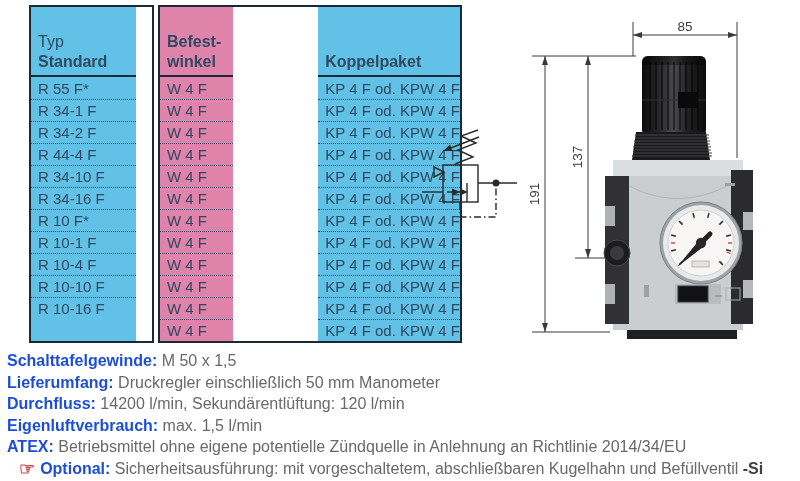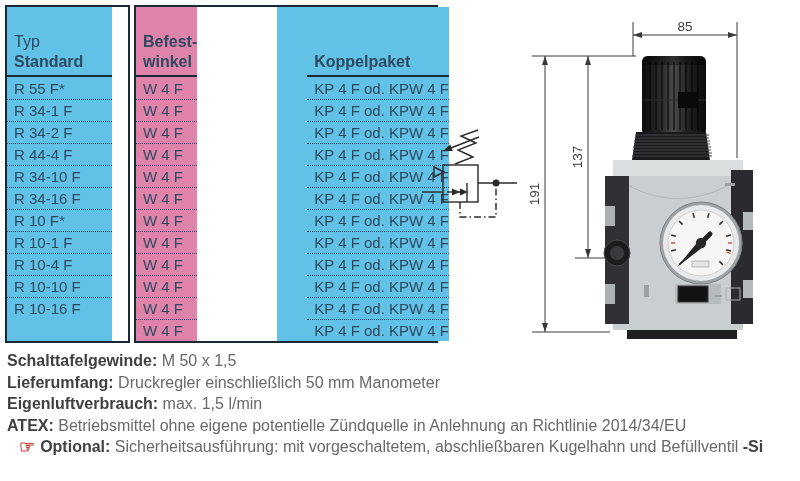--- a/index.html
+++ b/index.html
@@ -7,33 +7,34 @@
     width:800px; height:481px; position:relative; overflow:hidden;
     background:#ffffff;
     font-family:"Liberation Sans", sans-serif;
   }
 
   
   .table-block {
     position:absolute; top:5px; height:338px;
     border:2px solid #1b2836; box-sizing:border-box;
     display:flex;
+    margin-left:24px;
   }
   #block-a { left:5px;  width:125px; }
   #block-b { left:134px; width:304px;gap:40px; }
 
   .col { display:flex; flex-direction:column; }
   .col-blue { background:#61c1e6; }
   .col-pink { background:#e083ab; }
   .gap { background:#ffffff; }
   #block-a .col-blue { flex:1; }
   #block-a .gap { width:16px; }
   #block-b .col-pink { width:84px; }
   #block-b .gap { width:6px; }
-  #block-b .col-blue { flex:1;padding-left:30px; }
+  #block-b .col-blue { flex:1; }
 
   .col-header {
     height:70px; box-sizing:border-box;
     border-bottom:2px solid #1b2836;
     display:flex; flex-direction:column; justify-content:flex-end;
     padding:0 0 3px 7px;
     font-size:16px; line-height:20px; color:#2e4960;
   }
   .hdr-plain { font-weight:normal; }
   .hdr-bold  { font-weight:bold; }
@@ -46,21 +47,21 @@
     white-space:nowrap; overflow:hidden;
   }
   .cell + .cell { border-top:1px dotted #2c4566; }
 
   
   #specs { position:absolute; left:7px; top:350px; width:792px; }
   .spec-line {
     font-size:16px; line-height:21.5px; color:#69696b;
     white-space:nowrap;
   }
-  .spec-label { font-weight:bold; color:#404040; }
+  .spec-label { font-weight:bold; color:#1d4ed8; }
   .suffix { font-weight:bold; color:#404040; }
   .hand {
     color:#c9524e; font-weight:bold; font-size:18px;
     margin:0 5px 0 12px; vertical-align:-1px;
   }
 
   
   #drawing { position:absolute; left:420px; top:0; }
   .dim-text { font-size:13.5px; fill:#3c3c3e; }
 </style>
@@ -123,20 +124,21 @@
       <div class="cell">KP 4 F od. KPW 4 F</div>
       <div class="cell">KP 4 F od. KPW 4 F</div>
       <div class="cell">KP 4 F od. KPW 4 F</div>
       <div class="cell">KP 4 F od. KPW 4 F</div>
     </div>
 </div>
 
 <div id="specs">
     <div class="spec-line"><span class="spec-label">Schalttafelgewinde:</span> M 50 x 1,5</div>
     <div class="spec-line"><span class="spec-label">Lieferumfang:</span> Druckregler einschließlich 50 mm Manometer</div>
+    <div class="spec-line"><span class="spec-label">Durchfluss:</span> 14200 l/min, Sekundärentlüftung: 120 l/min</div>
     <div class="spec-line"><span class="spec-label">Eigenluftverbrauch:</span> max. 1,5 l/min</div>
     <div class="spec-line"><span class="spec-label">ATEX:</span> Betriebsmittel ohne eigene potentielle Zündquelle in Anlehnung an Richtlinie 2014/34/EU</div>
     <div class="spec-line"><span class="hand">☞</span><span class="spec-label">Optional:</span> Sicherheitsausführung: mit vorgeschaltetem, abschließbaren Kugelhahn und Befüllventil<span class="suffix"> -Si</span></div>
   </div>
 
 <svg id="drawing" width="380" height="350" viewBox="0 0 380 350">
   <defs>
     <linearGradient id="knobGrad" x1="0" y1="0" x2="1" y2="0">
       <stop offset="0%" stop-color="#0b0b0b"></stop>
       <stop offset="30%" stop-color="#2c2c2e"></stop>

